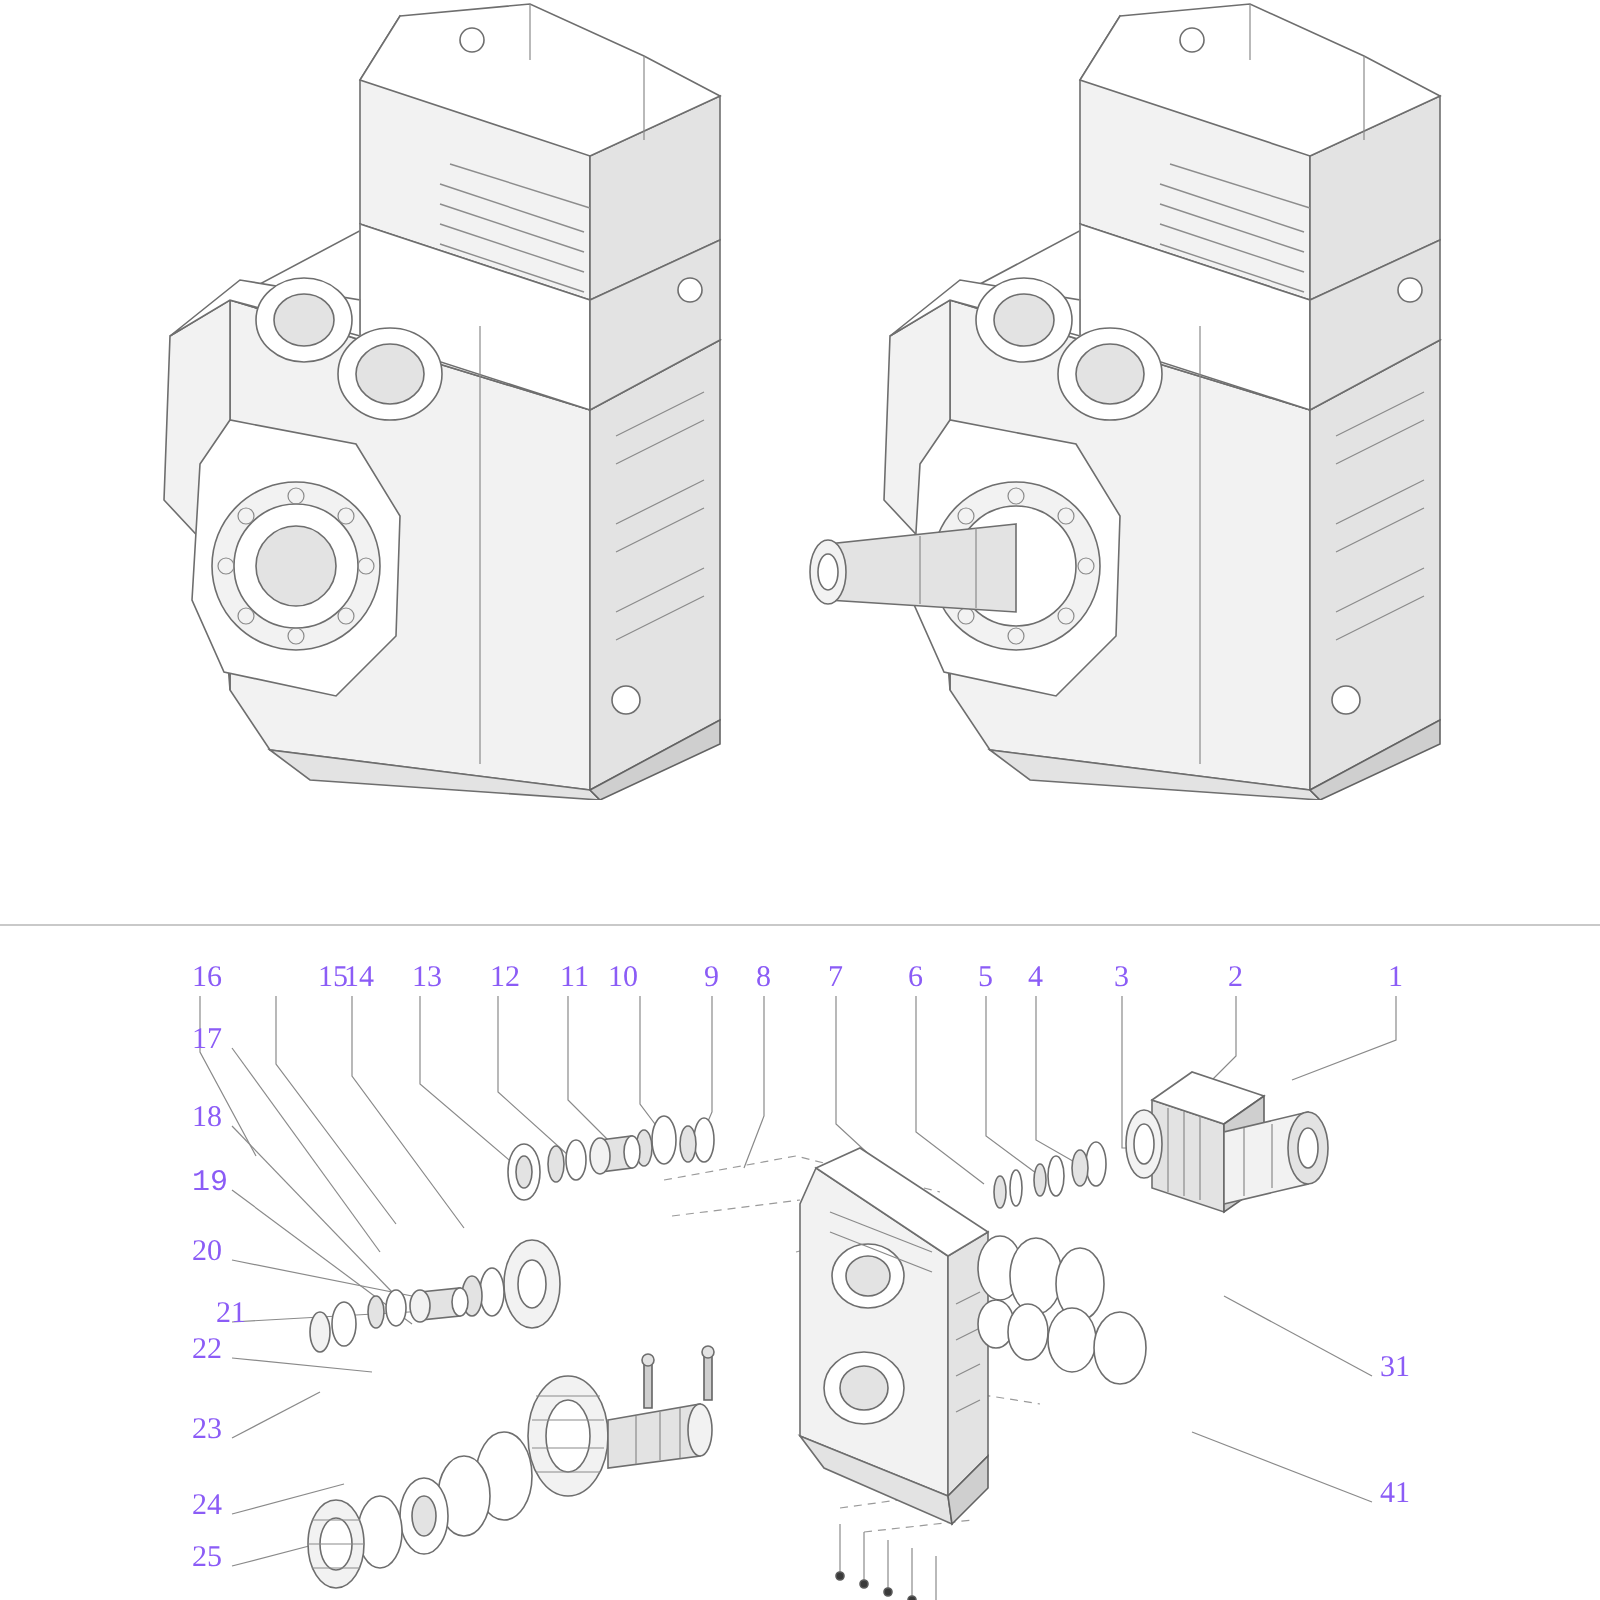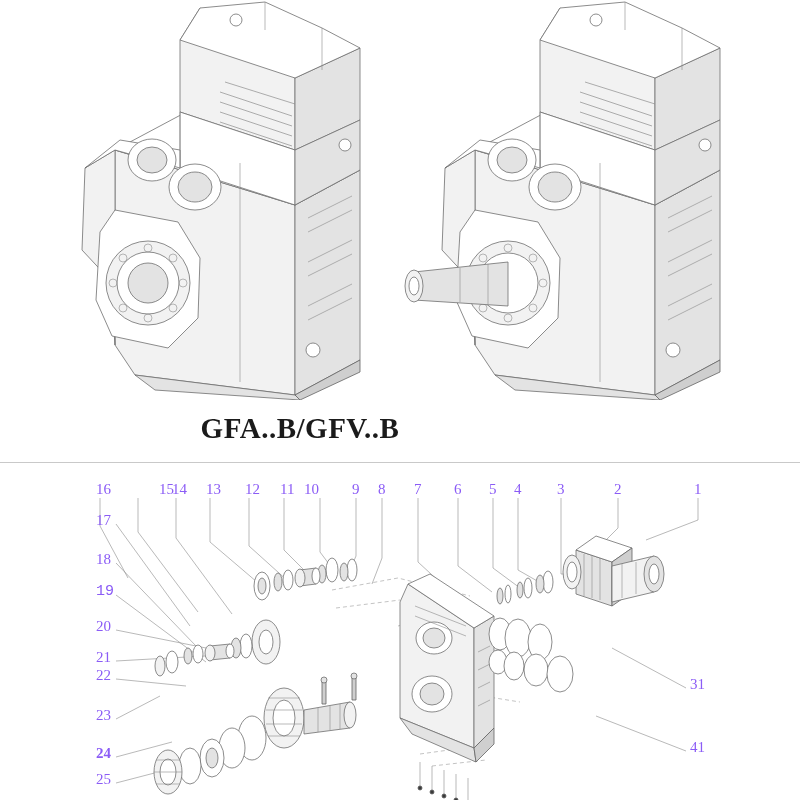--- a/index.html
+++ b/index.html
@@ -157,21 +157,20 @@
           </g>
 
           <path d="M75 375 L95 390 L240 400 L235 395 Z" class="fill-md"></path>
           <path d="M240 400 L300 372 L300 360 L235 395 Z" class="fill-dk"></path>
 
           <circle cx="253" cy="350" r="7" class="fill-w"></circle>
           <circle cx="285" cy="145" r="6" class="fill-w"></circle>
           <circle cx="176" cy="20" r="6" class="fill-w"></circle>
         </g>
       </svg>
-      <div class="caption caption-left">GFA..B/GFV..B</div>
     </div>
 
     <div class="drawing-slot slot-right">
       <svg width="360" height="400" viewBox="0 0 360 400">
         <g class="ln">
           <path d="M75 150 L75 345 L95 375 L255 395 L255 205 Z" class="fill-lt"></path>
           <path d="M255 205 L255 395 L320 360 L320 170 Z" class="fill-md"></path>
           <path d="M75 150 L150 110 L320 170 L255 205 Z" class="fill-w"></path>
           <path d="M160 8 L140 40 L140 112 L255 150 L255 78 Z" class="fill-lt"></path>
           <path d="M255 78 L255 150 L320 120 L320 48 Z" class="fill-md"></path>
@@ -440,23 +439,23 @@
     <div class="callout" style="left:489px; top:16px;">5</div>
     <div class="callout" style="left:514px; top:16px;">4</div>
     <div class="callout" style="left:557px; top:16px;">3</div>
     <div class="callout" style="left:614px; top:16px;">2</div>
     <div class="callout" style="left:694px; top:16px;">1</div>
 
     <div class="callout" style="left:96px; top:47px;">17</div>
     <div class="callout" style="left:96px; top:86px;">18</div>
     <div class="callout" style="left:96px; top:118px;font-family:Liberation Mono, monospace;">19</div>
     <div class="callout" style="left:96px; top:153px;">20</div>
-    <div class="callout" style="left:96px; top:184px;">21</div>
+    <div class="callout" style="left:108px; top:184px;">21</div>
     <div class="callout" style="left:96px; top:202px;">22</div>
     <div class="callout" style="left:96px; top:242px;">23</div>
-    <div class="callout" style="left:96px; top:280px;font-weight:bold;">24</div>
+    <div class="callout" style="left:96px; top:280px;">24</div>
     <div class="callout" style="left:96px; top:306px;">25</div>
 
     <div class="callout" style="left:690px; top:211px;">31</div>
     <div class="callout" style="left:690px; top:274px;">41</div>
   </div>
 
 </div>
 
 </body></html>

